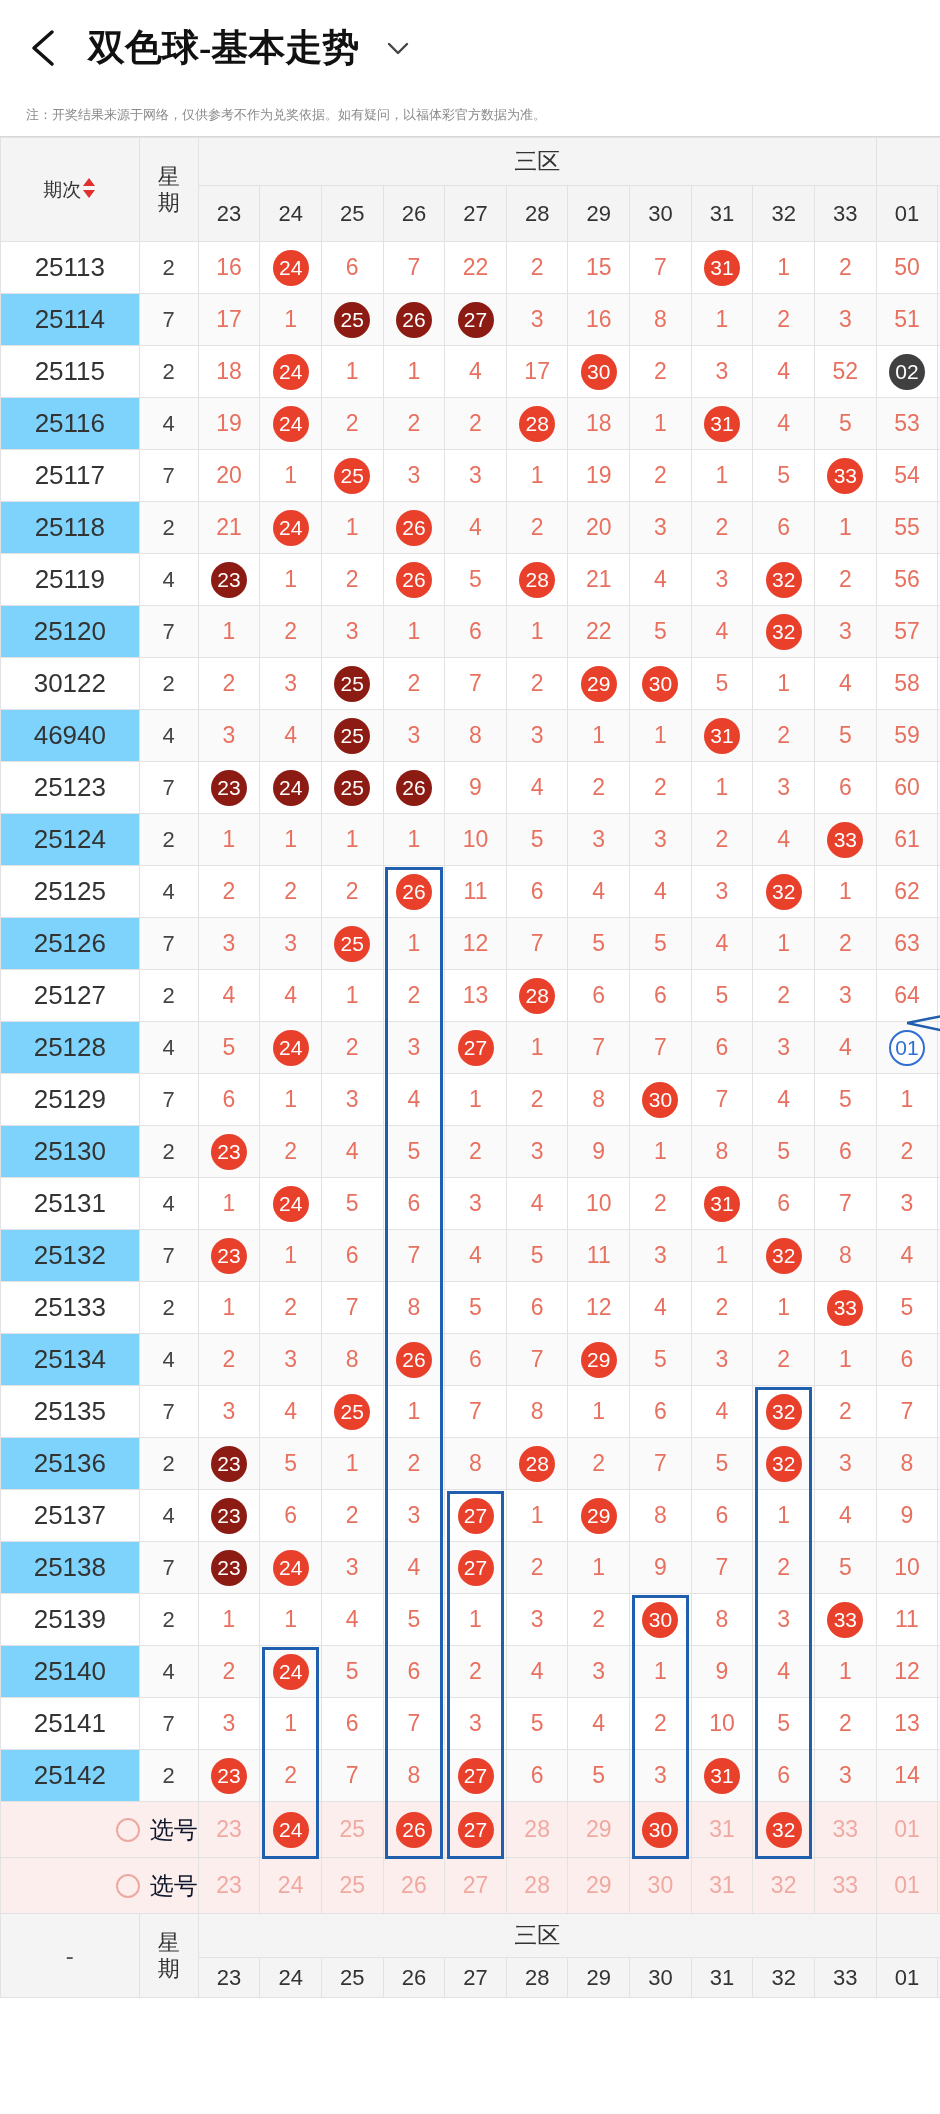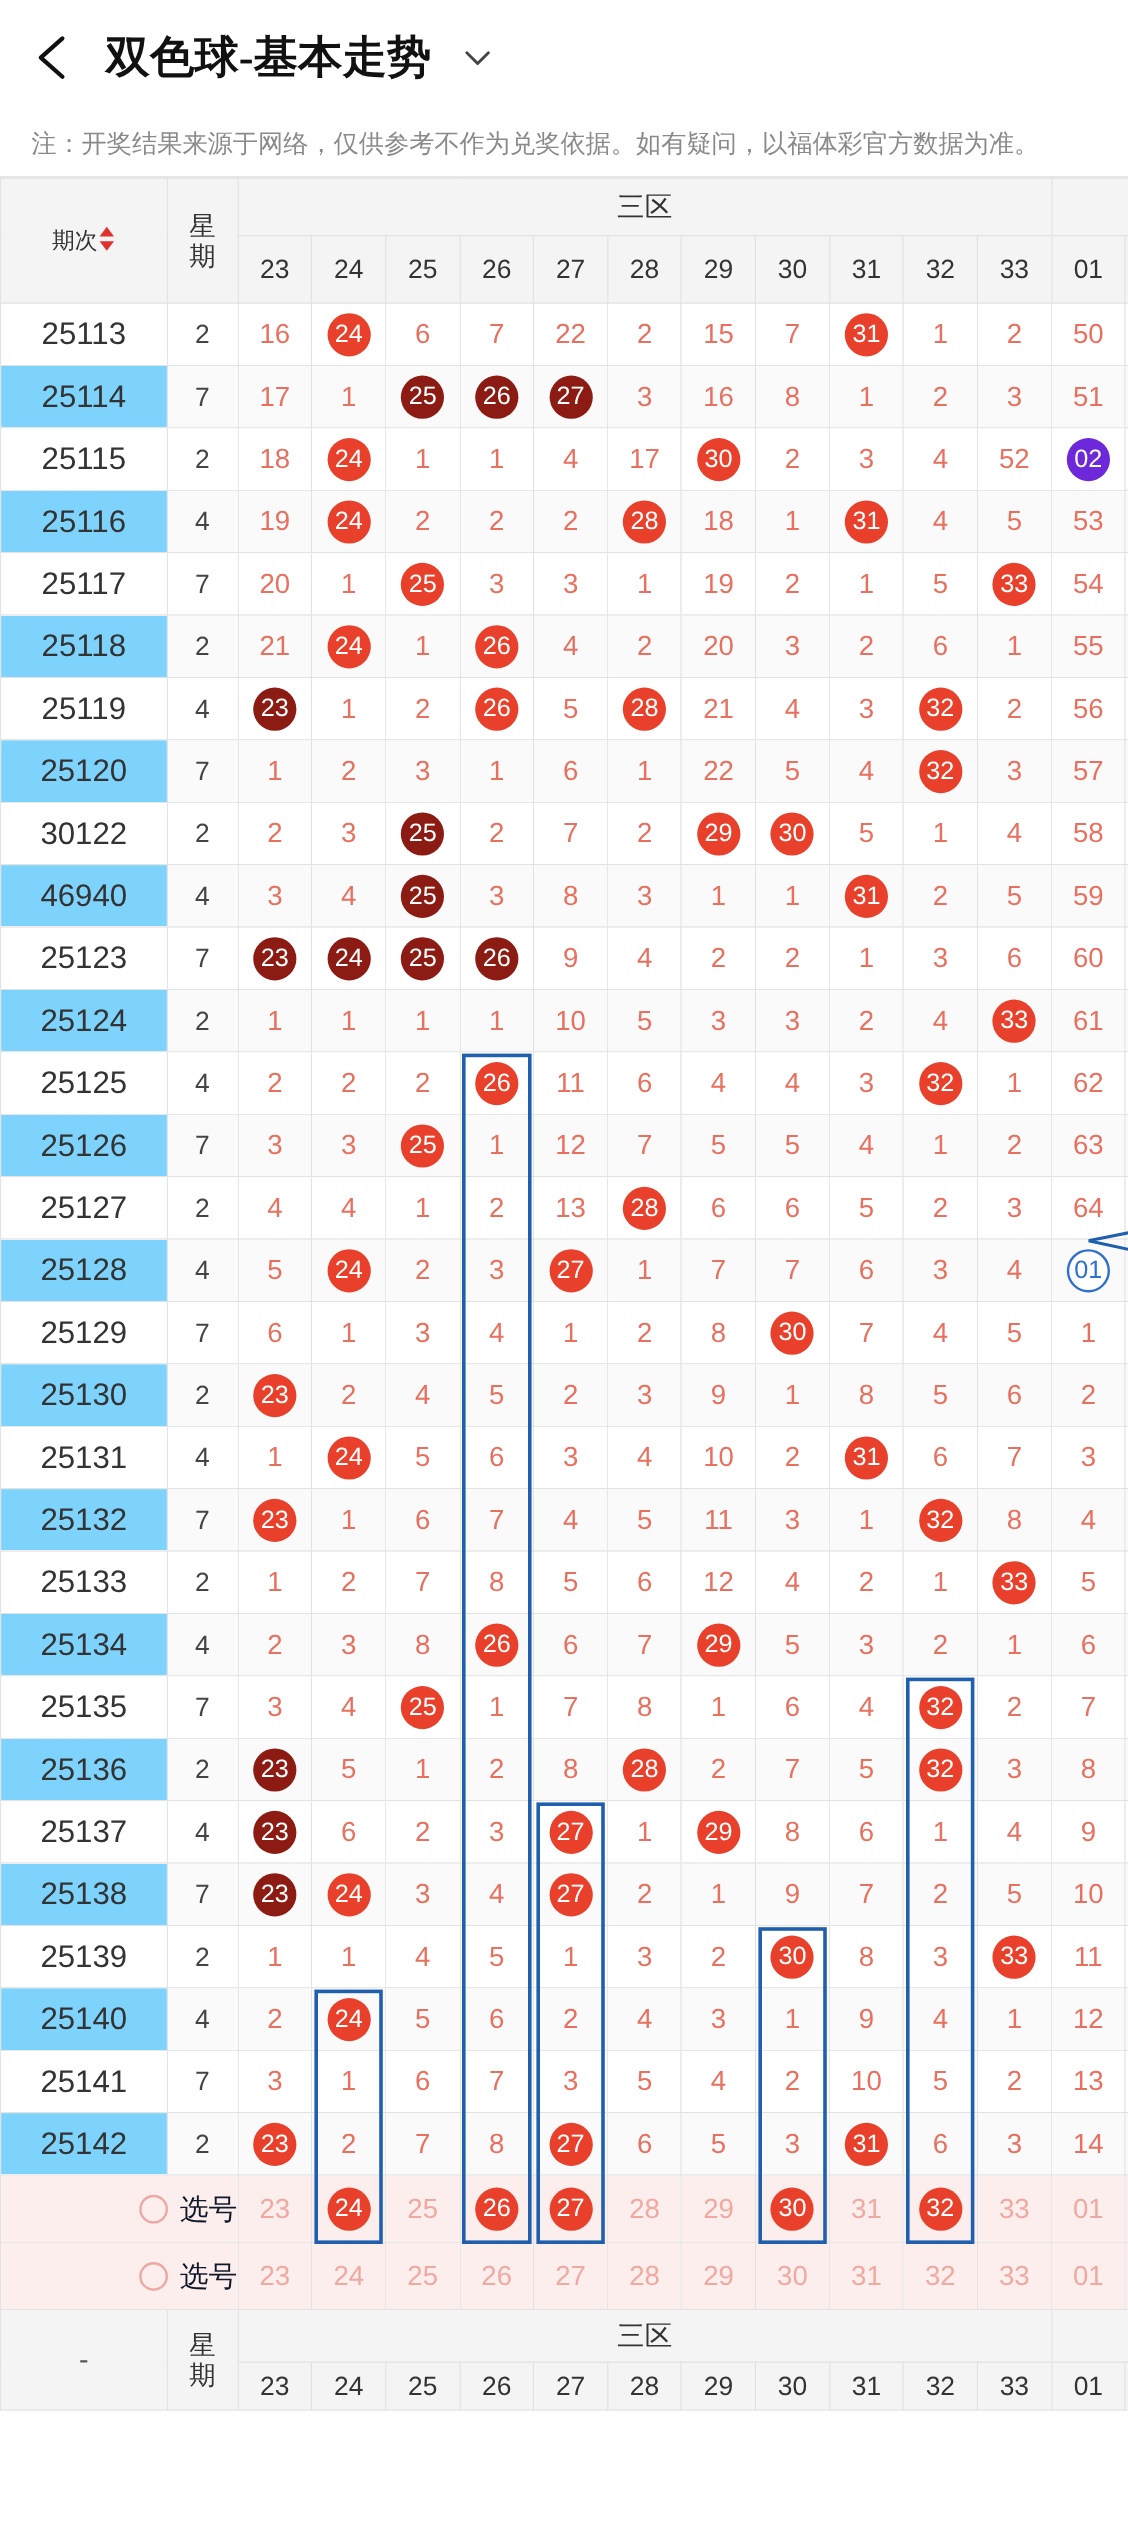--- a/index.html
+++ b/index.html
@@ -41,21 +41,21 @@
   }
   .chevron-down {
     margin-left: 24px;
     width: 30px; height: 30px;
     position: relative;
   }
   .chevron-down svg { display:block; }
 
   
   .note {
-    font-size: 21px;
+    font-size: 13px;
     color: #8a8a8a;
     padding: 10px 26px 12px 26px;
     line-height: 1.4;
     white-space: nowrap;
   }
 
   
   .table-wrap {
     position: relative;
     width: 940px;
@@ -144,21 +144,21 @@
     align-items: center;
     justify-content: center;
     width: 36px; height: 36px;
     border-radius: 50%;
     color: #fff;
     font-size: 21px;
     line-height: 1;
   }
   .ball.red    { background: #e8402a; }
   .ball.dark   { background: #8c1c13; }
-  .ball.blue   { background: #6d28d9; }
+  .ball.blue   { background: #404040; }
   .ball.hollow-blue {
     background: #fff;
     color: #2f6fd0;
     border: 2px solid #2f6fd0;
     width: 36px; height: 36px;
   }
 
   
   .selbox {
     position: absolute;

